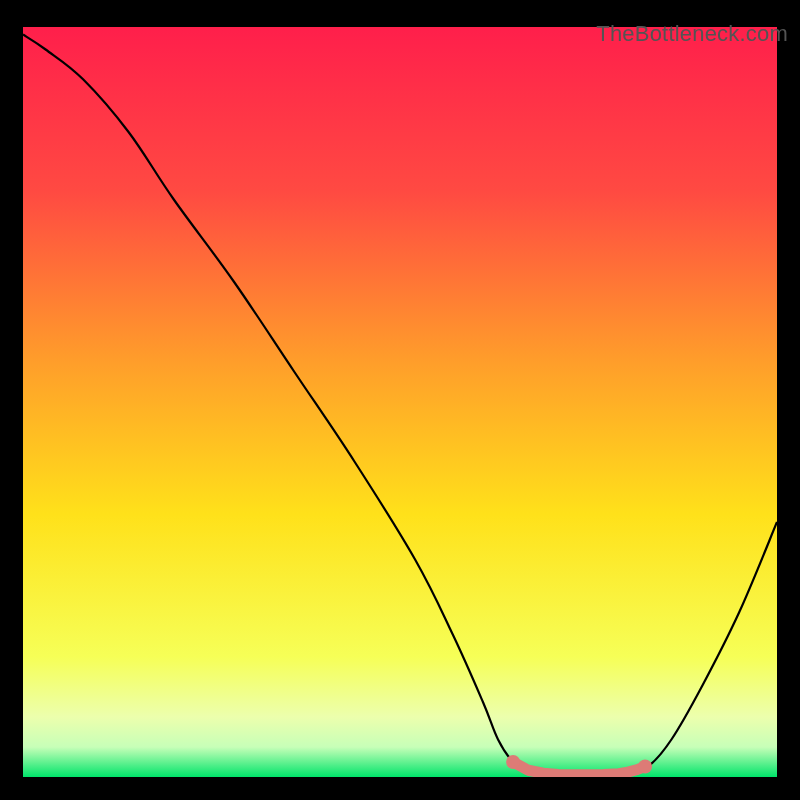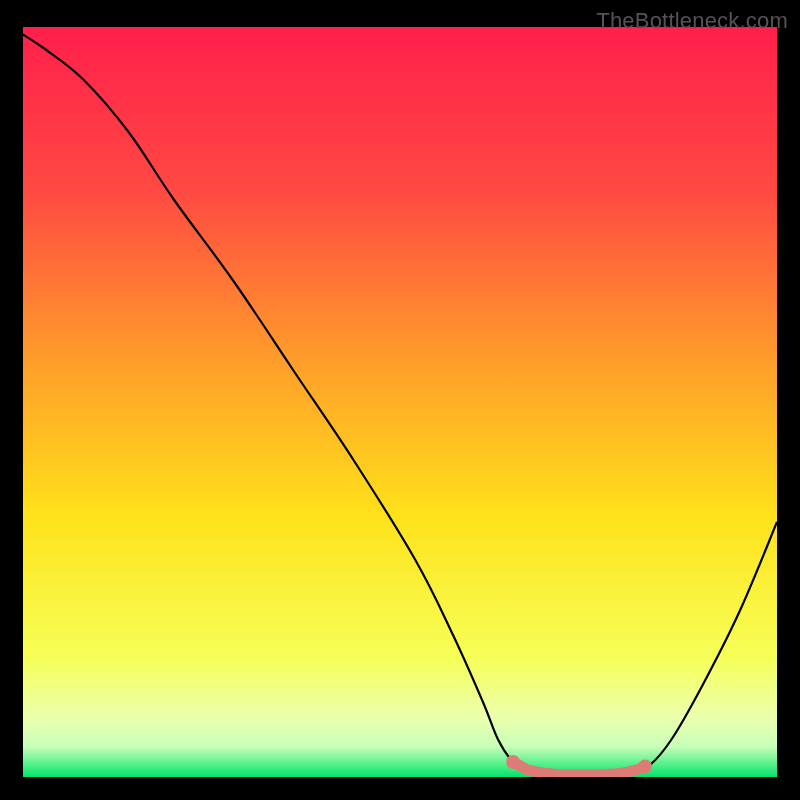--- a/index.html
+++ b/index.html
@@ -1,18 +1,18 @@
 <!DOCTYPE html>
 <html><head>
 <meta charset="utf-8">
 <style>
   * { margin: 0; padding: 0; box-sizing: border-box; }
   html, body { width: 800px; height: 800px; background: #000; font-family: Arial, sans-serif; overflow: hidden; }
   .container { position: relative; width: 800px; height: 800px; background: #000; }
-  .watermark { position: absolute; top: 8px; right: 12px; color: #545454; font-size: 22px; font-weight: 500; letter-spacing: 0.2px; z-index: 10; }
+  .watermark { position: absolute; top: 21px; right: 12px; color: #545454; font-size: 22px; font-weight: 500; letter-spacing: 0.2px; z-index: 10; }
   .plot-area { position: absolute; left: 23px; top: 27px; width: 754px; height: 750px; }
   .gradient-bg { position: absolute; left: 0; top: 0; width: 100%; height: 100%; }
   .curve-layer { position: absolute; left: 0; top: 0; width: 100%; height: 100%; }
 </style>
 </head>
 <body>
 
 <div class="container">
   <div class="watermark">TheBottleneck.com</div>
   <div class="plot-area">

